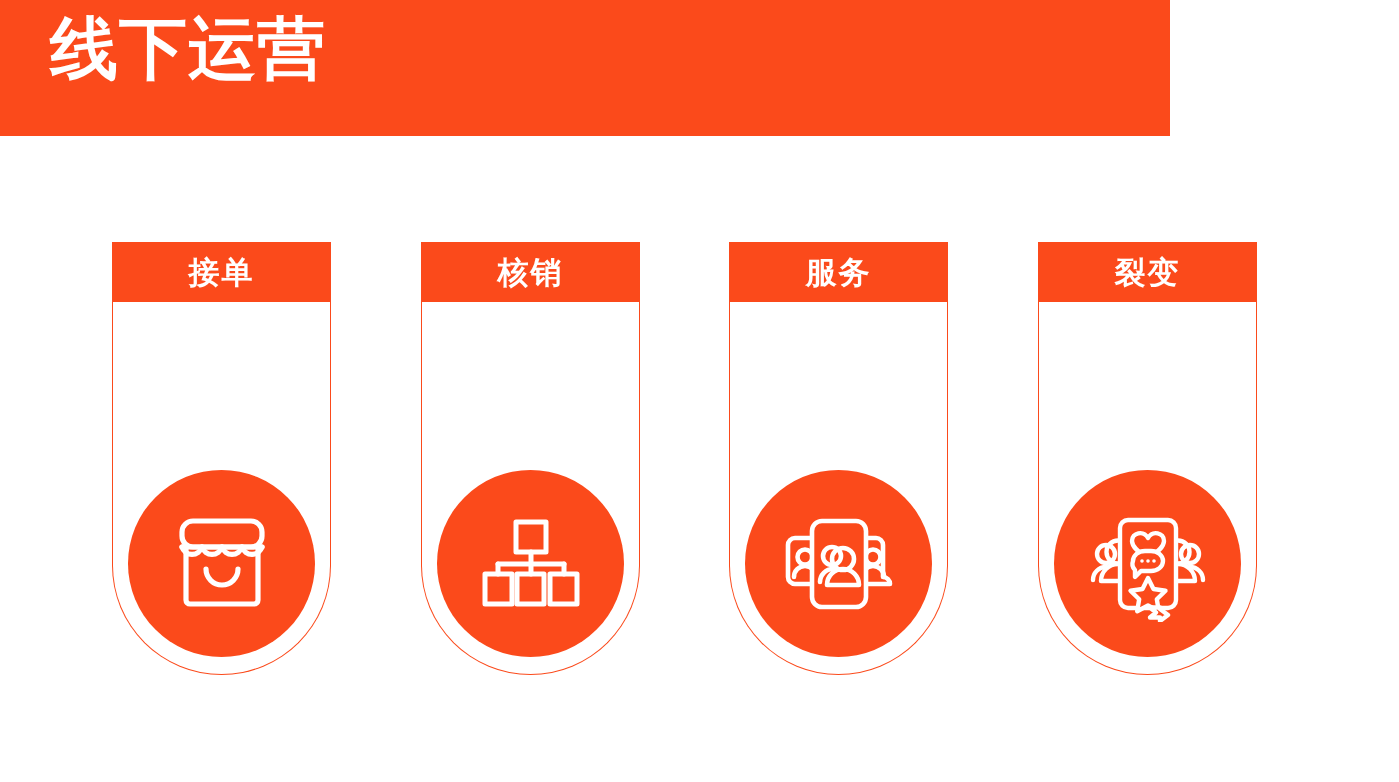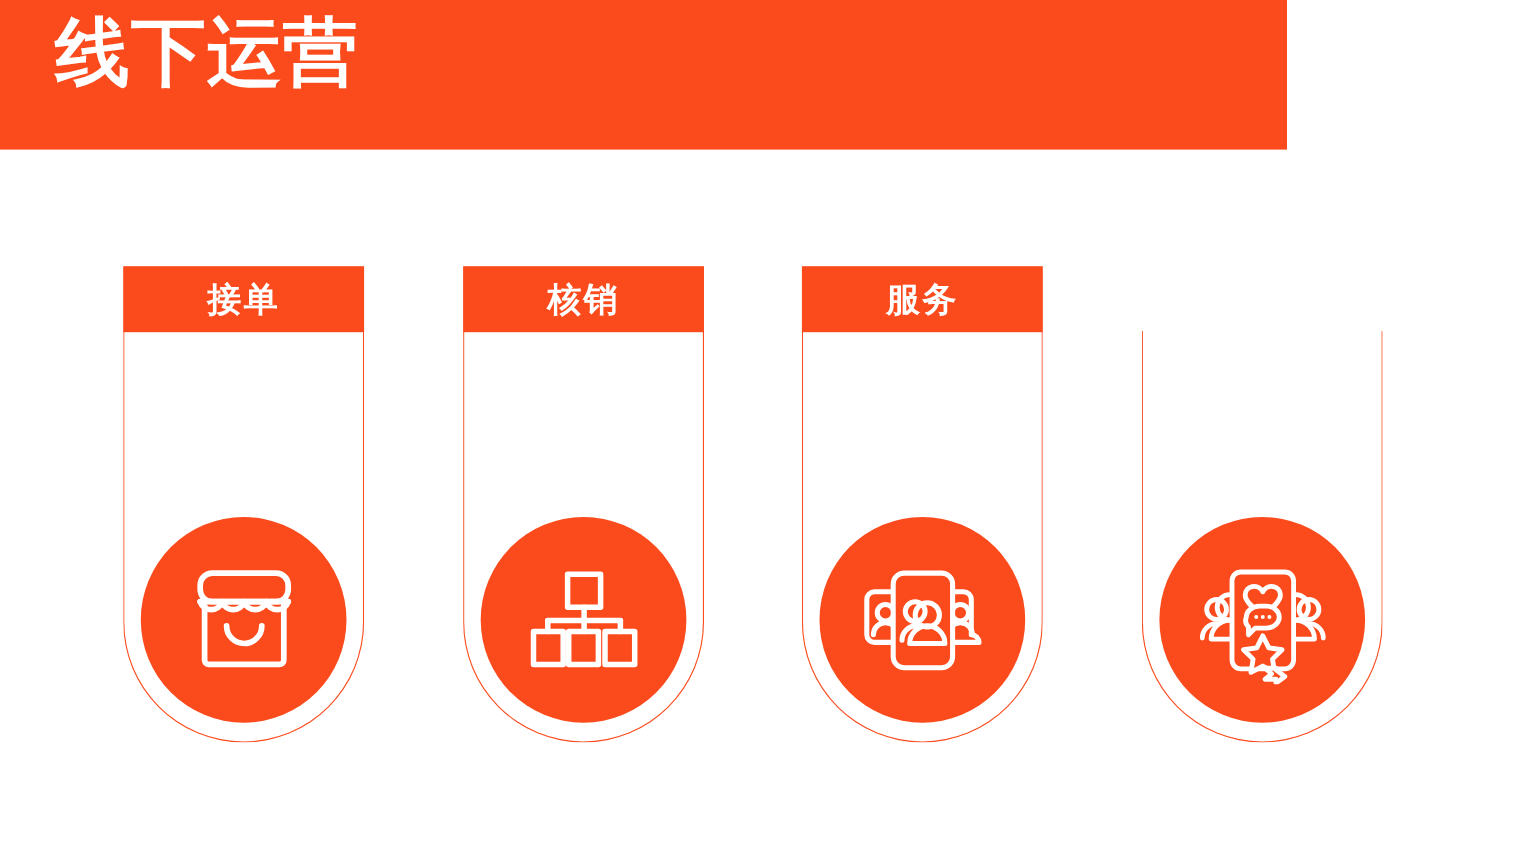--- a/index.html
+++ b/index.html
@@ -202,20 +202,23 @@
 
           <circle cx="60" cy="45" r="11"></circle>
 
           <path d="M44 71 a16 16 0 0 1 32 0 H44 Z"></path>
         </svg>
       </span>
     </div>
   </div>
 
   <div class="card c3">
+    <div class="card-header">
+      <span class="card-header-label">裂变</span>
+    </div>
     <div class="card-body"></div>
     <div class="card-icon-circle">
 
       <span>
         <svg width="120" height="116" viewBox="0 0 120 116" fill="none" stroke="#ffffff" stroke-width="4.4" stroke-linecap="round" stroke-linejoin="round">
 
           <circle cx="18" cy="48" r="9"></circle>
           <path d="M5 74 a13 13 0 0 1 13 -13"></path>
           <circle cx="30" cy="46" r="11.5"></circle>
           <path d="M13 75 a17 17 0 0 1 34 0 Z"></path>

